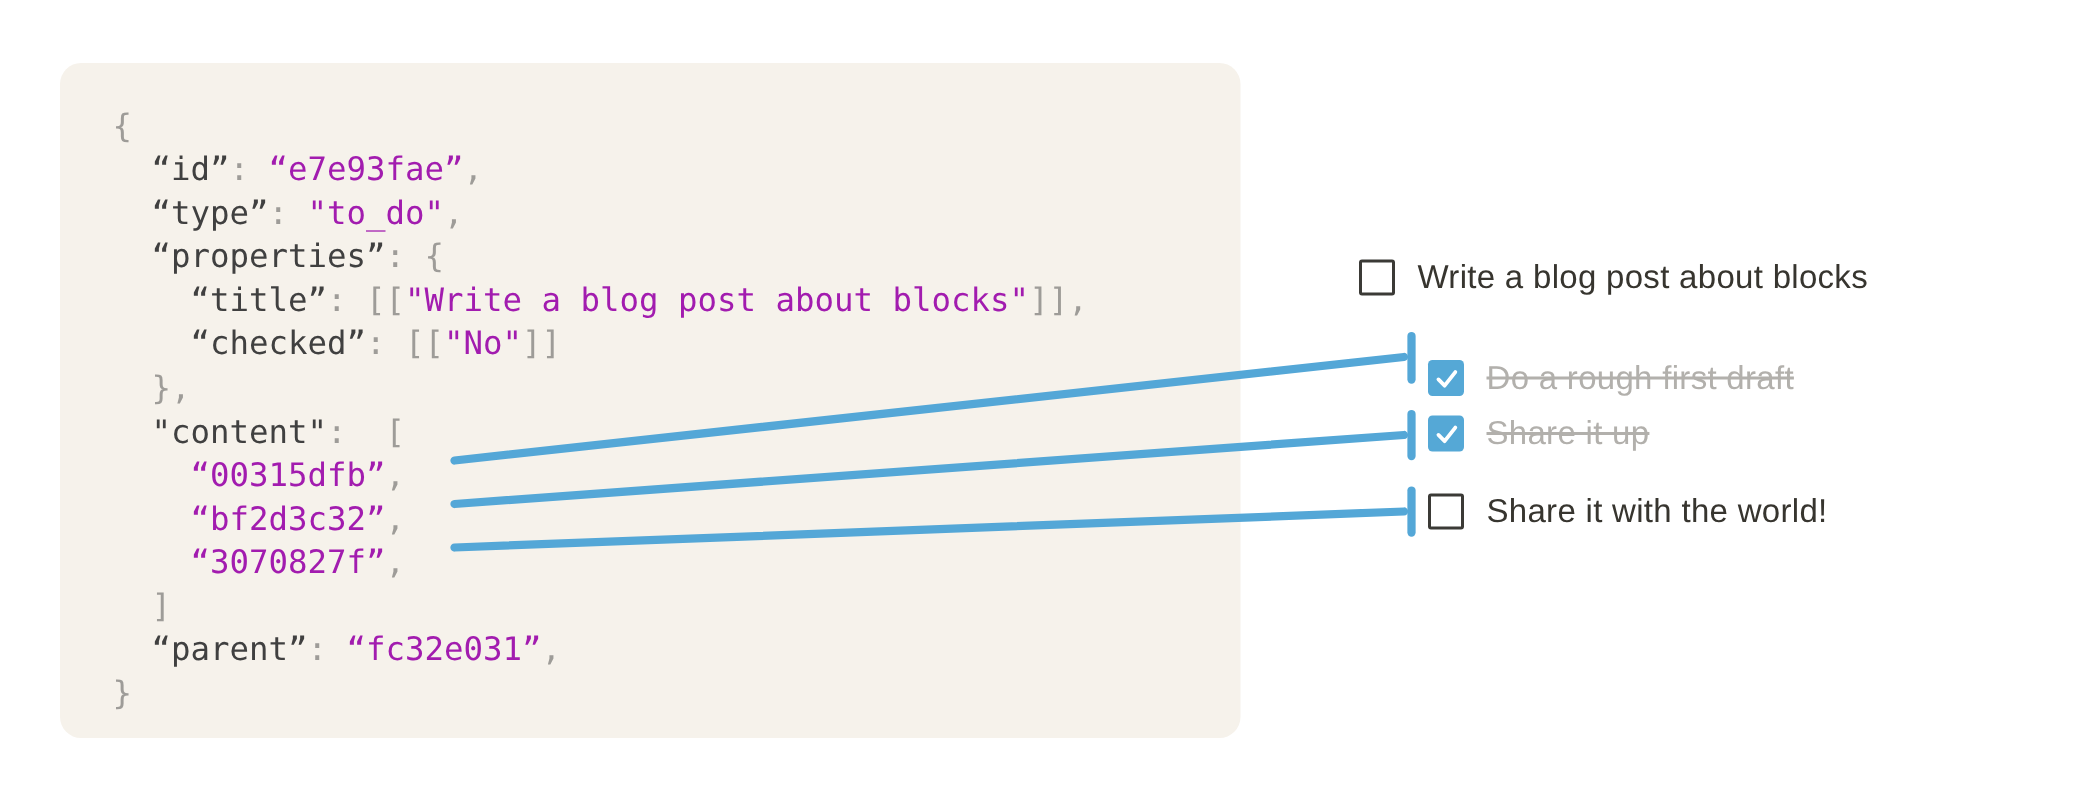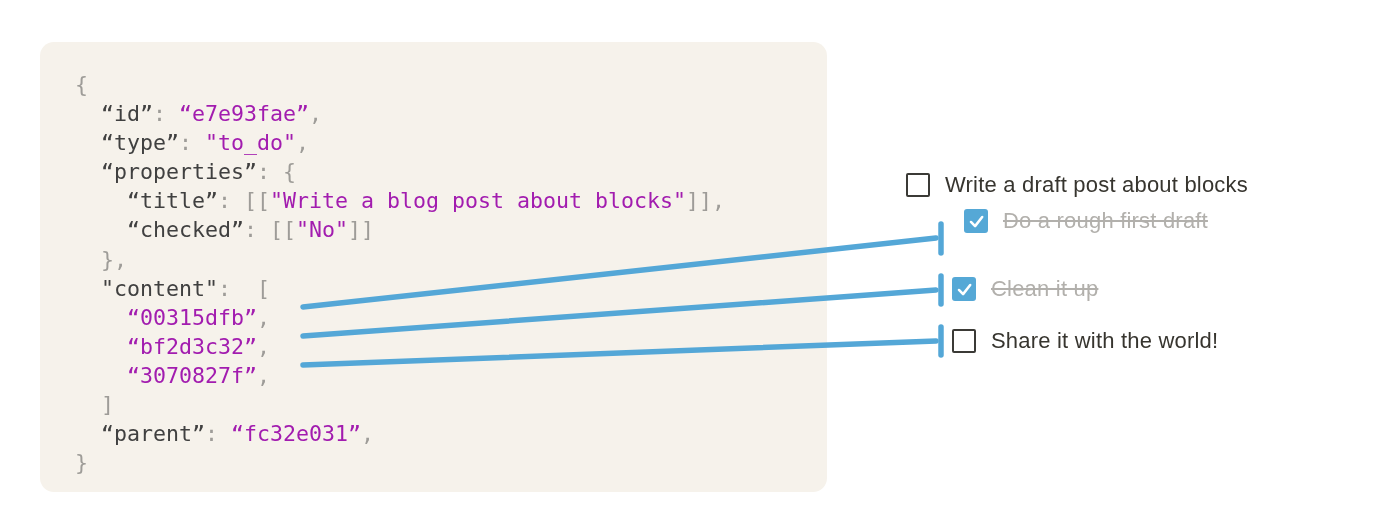--- a/index.html
+++ b/index.html
@@ -48,35 +48,35 @@
     <line x1="941" y1="224" x2="941" y2="253" stroke="#54a7d7" stroke-width="5.5" stroke-linecap="round"></line>
     <line x1="303" y1="336" x2="936" y2="290" stroke="#54a7d7" stroke-width="5.5" stroke-linecap="round"></line>
     <line x1="941" y1="276" x2="941" y2="304" stroke="#54a7d7" stroke-width="5.5" stroke-linecap="round"></line>
     <line x1="303" y1="365" x2="936" y2="341" stroke="#54a7d7" stroke-width="5.5" stroke-linecap="round"></line>
     <line x1="941" y1="327" x2="941" y2="355" stroke="#54a7d7" stroke-width="5.5" stroke-linecap="round"></line>
   </svg>
 
 <div id="todo">
     <div class="trow" style="top: 172px; left: 906px;">
       <span class="cb off"></span>
-      <span class="lbl">Write a draft post about blocks</span>
+      <span class="lbl">Write a blog post about blocks</span>
     </div>
-    <div class="trow" style="top: 208px; left: 952px; margin-left: 12px;">
+    <div class="trow" style="top: 239px; left: 952px;">
       <span class="cb on" style="background: rgb(85, 168, 214);">
         <svg viewBox="0 0 24 24">
           <path d="M5 12.6l5.2 5.2 9-11.4" fill="none" stroke="#ffffff" stroke-width="3.2" stroke-linecap="round" stroke-linejoin="round"></path>
         </svg>
       </span>
       <span class="lbl struck">Do a rough first draft</span>
     </div>
     <div class="trow" style="top: 276px; left: 952px;">
       <span class="cb on" style="background: rgb(85, 168, 214);">
         <svg viewBox="0 0 24 24">
           <path d="M5 12.6l5.2 5.2 9-11.4" fill="none" stroke="#ffffff" stroke-width="3.2" stroke-linecap="round" stroke-linejoin="round"></path>
         </svg>
       </span>
-      <span class="lbl struck">Clean it up</span>
+      <span class="lbl struck">Share it up</span>
     </div>
     <div class="trow" style="top: 328px; left: 952px; text-align: right;">
       <span class="cb off"></span>
       <span class="lbl">Share it with the world!</span>
     </div>
   </div>
 
 </body></html>

